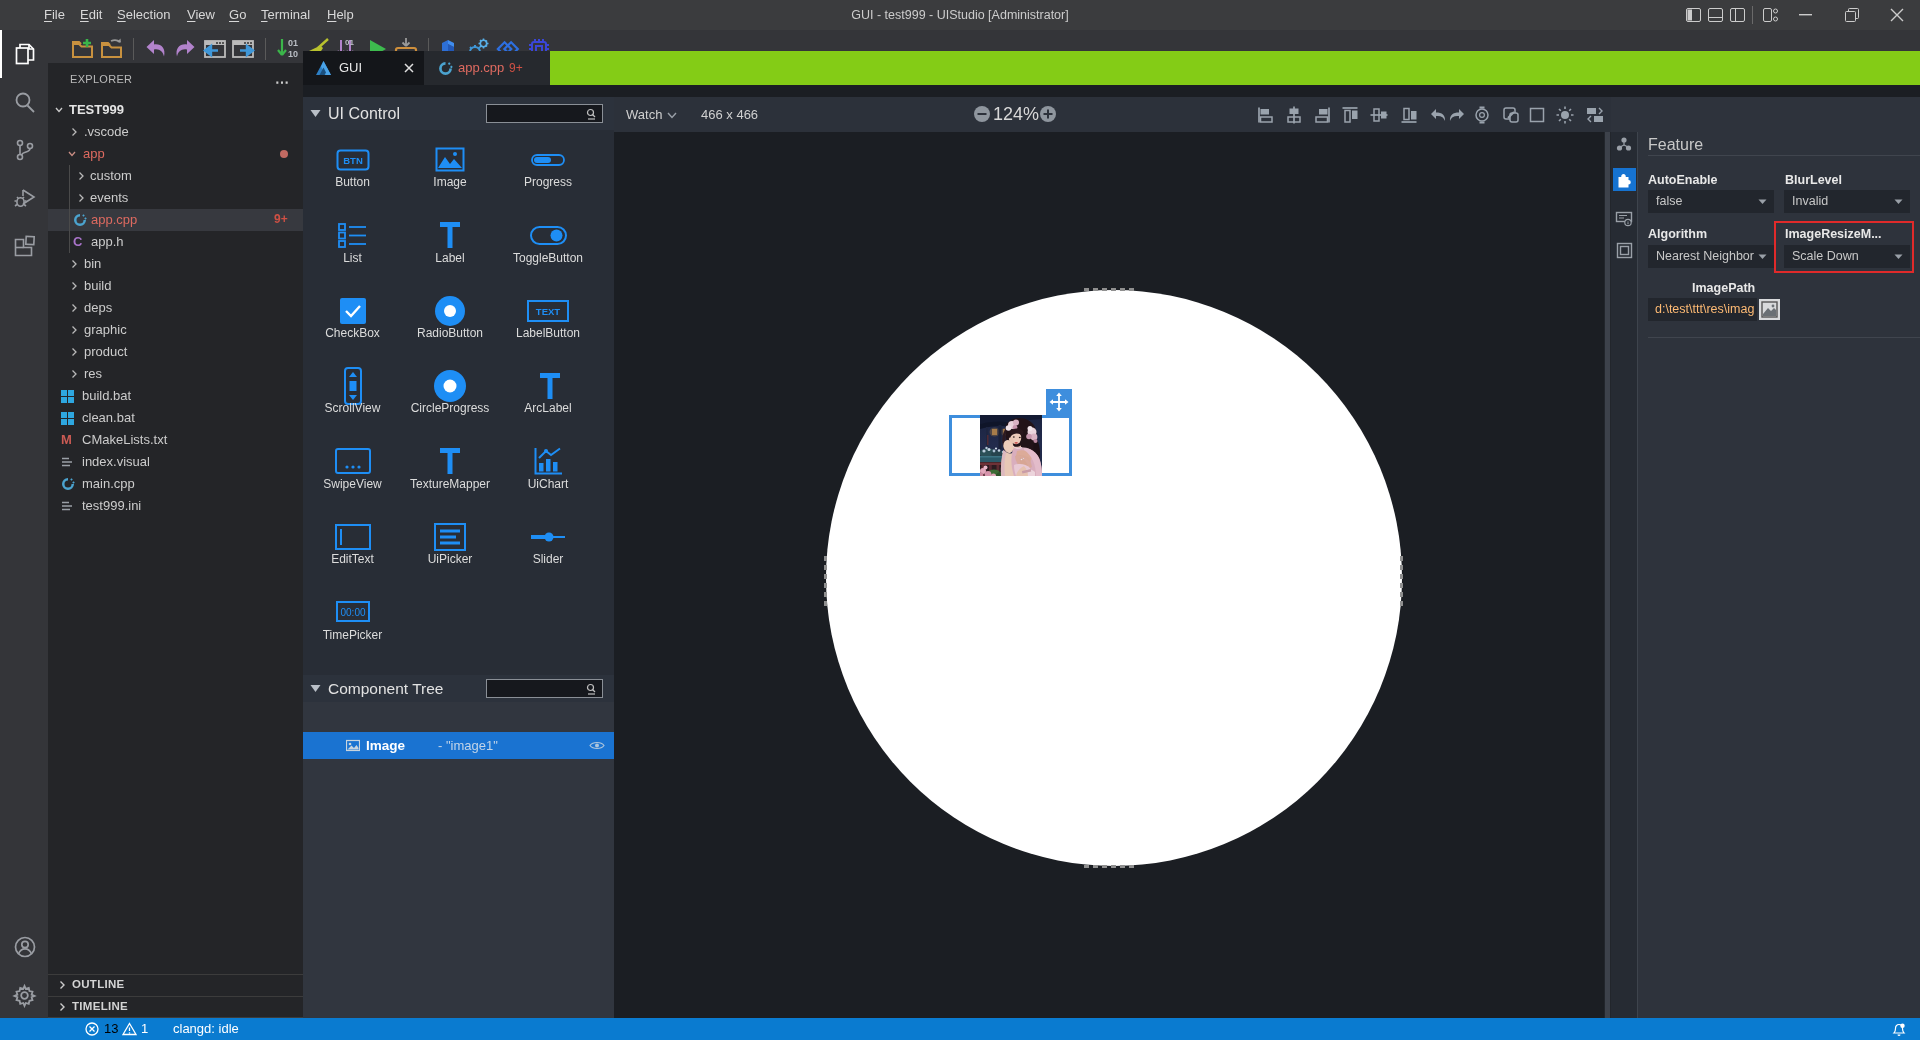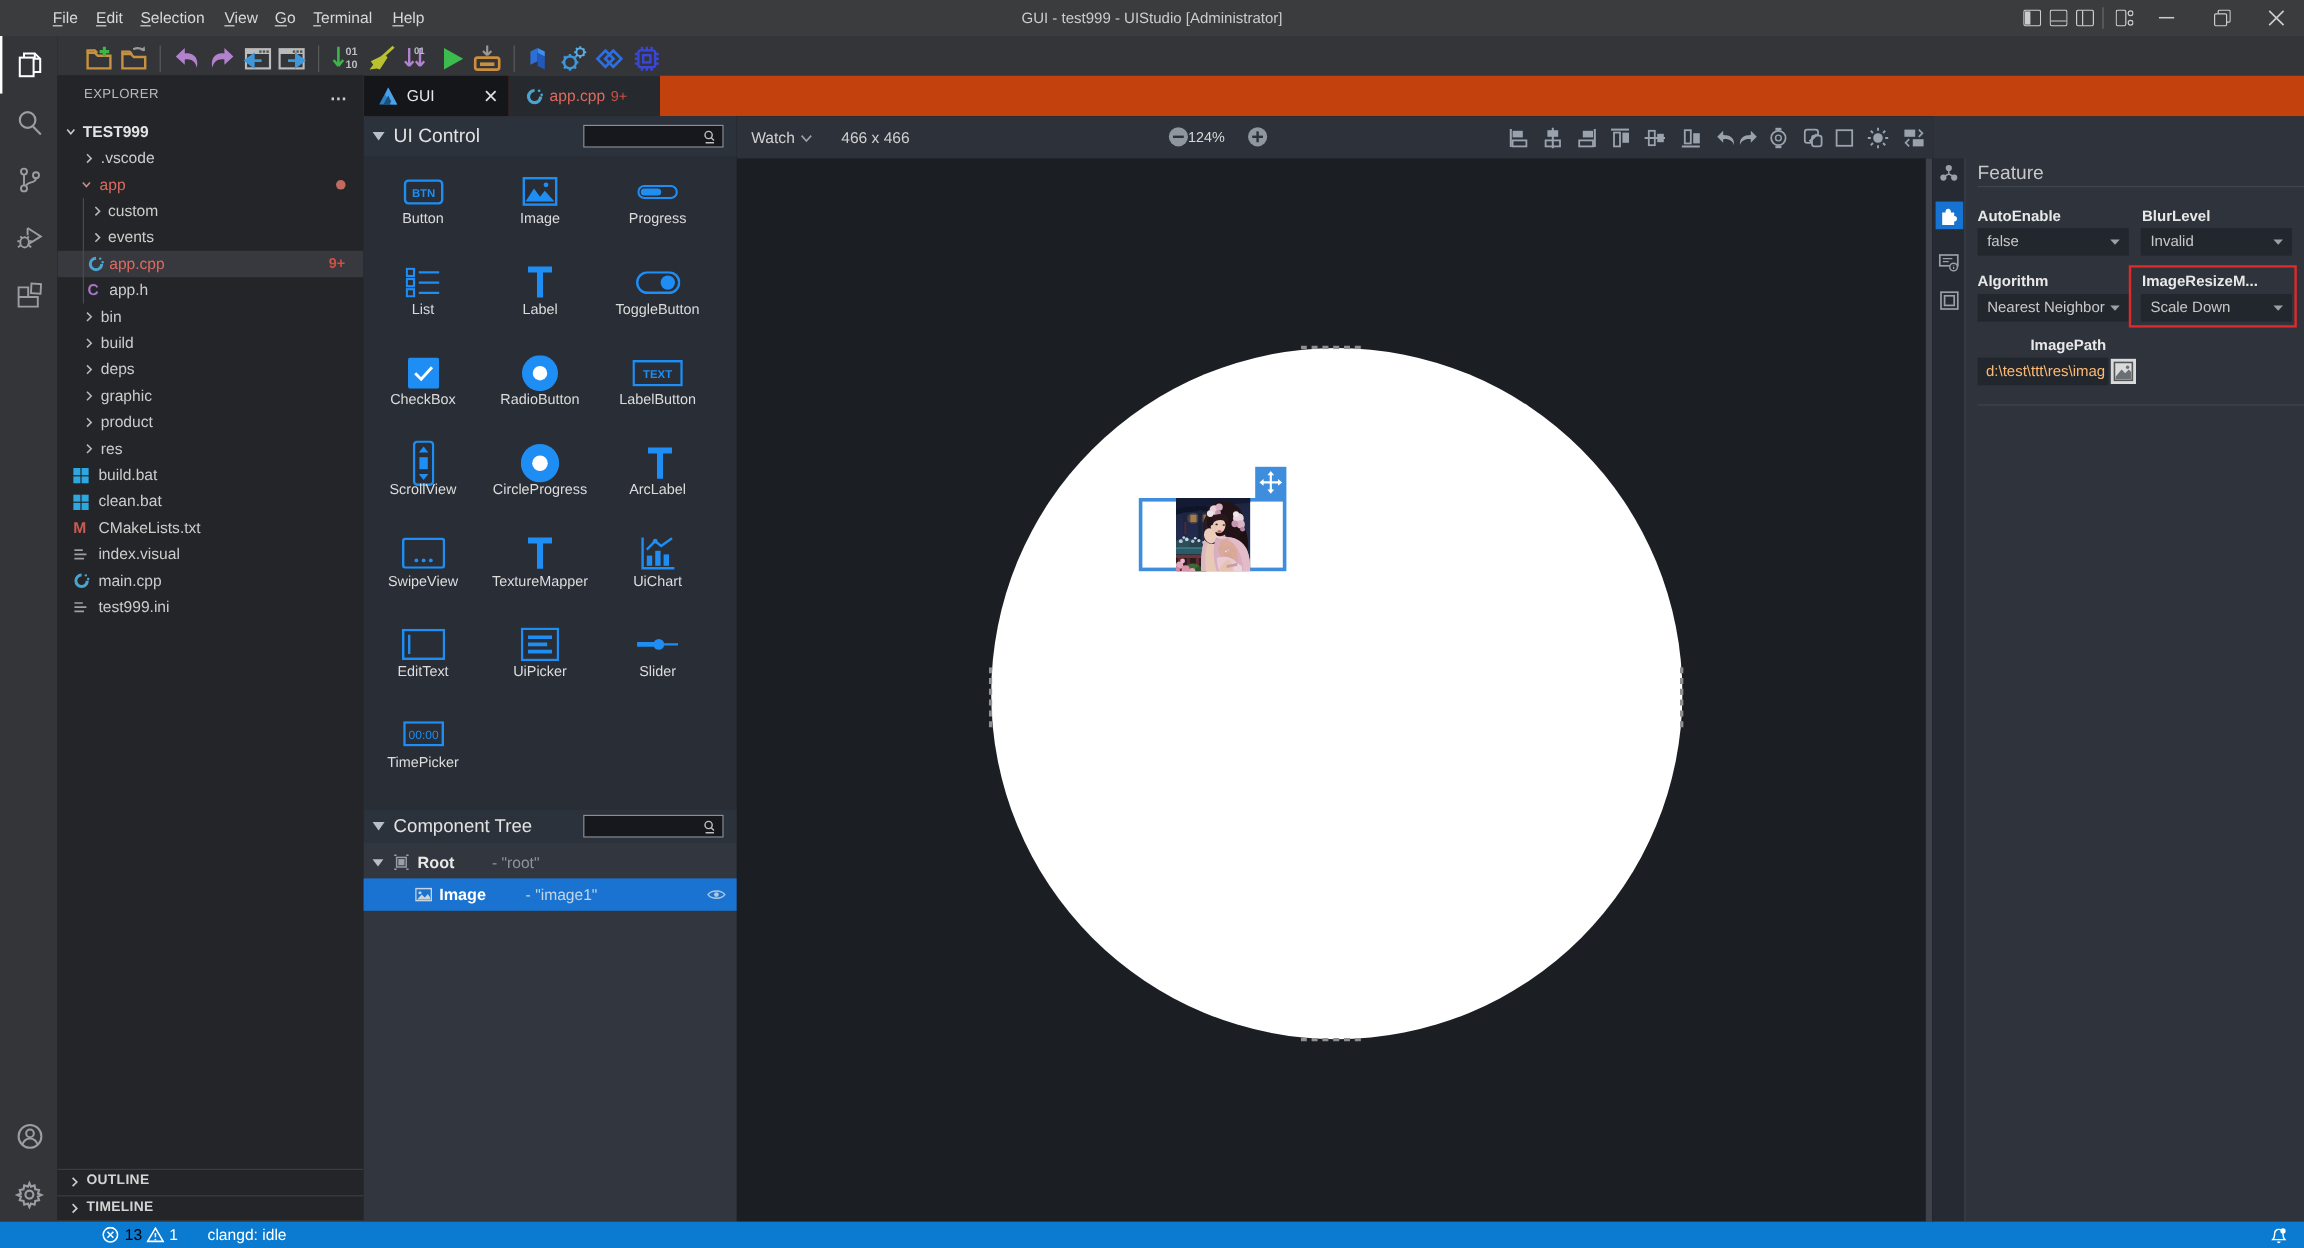--- a/index.html
+++ b/index.html
@@ -2,21 +2,21 @@
 <html><head>
 <meta charset="utf-8">
 <style>
 * { margin:0; padding:0; box-sizing:border-box; }
 html,body { width:1920px; height:1040px; overflow:hidden; background:#1b1e23; font-family:"Liberation Sans",sans-serif; }
 .abs { position:absolute; }
 #titlebar { position:absolute; left:0; top:0; width:1920px; height:30px; background:#3b3c3e; }
 #toolbar { position:absolute; left:48px; top:30px; width:1872px; height:33px; background:#343539; }
 #activitybar { position:absolute; left:0; top:30px; width:48px; height:988px; background:#343539; }
 #explorer { position:absolute; left:48px; top:63px; width:255px; height:955px; background:#242528; }
-#tabbar { position:absolute; left:303px; top:63px; width:1617px; height:34px; background:#c2410c; }
+#tabbar { position:absolute; left:303px; top:51px; width:1617px; height:34px; background:#84cc16; }
 #leftpanel { position:absolute; left:303px; top:97px; width:311px; height:921px; background:#272c34; }
 #canvas { position:absolute; left:614px; top:97px; width:997px; height:921px; background:#1b1e23; }
 #rightpanel { position:absolute; left:1611px; top:97px; width:309px; height:921px; background:#2e333c; }
 #statusbar { position:absolute; left:0; top:1018px; width:1920px; height:22px; background:#0a7bd0; }
 .menu { position:absolute; top:0; height:30px; line-height:30px; color:#d8d8d8; font-size:13px; }
 .menu u { text-decoration:underline; text-underline-offset:2px; }
 #title-center { position:absolute; top:0; left:0; width:100%; height:30px; line-height:30px; text-align:center; color:#cccccc; font-size:12.5px; }
 .sep-v { position:absolute; width:1px; background:#5a5a5a; }
 .ticon { position:absolute; top:6px; width:26px; height:26px; }
 #explorer { font-size:13px; color:#cccccc; }
@@ -511,34 +511,20 @@
     <span class="abs" style="left:25px;top:0;height:27px;line-height:27px;font-size:15.5px;color:#e2e2e2;">Component Tree</span>
     <div class="sbox" style="left:183px;top:4px;">
         <svg class="abs" style="right:4px;top:3px;" width="13" height="13" viewBox="0 0 13 13">
           <circle cx="5.5" cy="4.5" r="3" fill="none" stroke="#c0c0c0" stroke-width="1.2"></circle>
           <path d="M7.5 6.5 L10 9" stroke="#c0c0c0" stroke-width="1.2"></path>
           <path d="M3 11 h7" stroke="#c0c0c0" stroke-width="1.2"></path>
         </svg>
       </div>
   </div>
   <div class="abs" style="left:0;top:605px;width:311px;height:316px;background:#31363f;">
-    <div class="abs" style="left:0;top:3px;width:311px;height:27px;">
-      <svg class="abs" style="left:7px;top:10px;" width="10" height="8" viewBox="0 0 10 8">
-          <path d="M0.5 1 L9.5 1 L5 7 Z" fill="#b9bfc7"></path>
-        </svg>
-      <svg class="abs" style="left:25px;top:7px;" width="13" height="13" viewBox="0 0 13 13">
-          <g stroke="#9aa0a8" fill="none" stroke-width="1.2">
-            <rect x="2.5" y="2.5" width="8" height="8"></rect>
-            <rect x="4.5" y="4.5" width="4" height="4" fill="#9aa0a8"></rect>
-            <path d="M0.5 0.5 h2 M10.5 0.5 h2 M0.5 12.5 h2 M10.5 12.5 h2" stroke-width="1.6"></path>
-          </g>
-        </svg>
-      <span class="abs" style="left:45px;top:0;height:27px;line-height:27px;font-size:13.5px;font-weight:bold;color:#e8e8e8;">Root</span>
-      <span class="abs" style="left:107px;top:0;height:27px;line-height:27px;font-size:13px;color:#8f949b;">- "root"</span>
-    </div>
     <div class="abs" style="left:0;top:30px;width:311px;height:27px;background:#1a73d1;">
       <svg class="abs" style="left:43px;top:7px;" width="14" height="13" viewBox="0 0 14 13">
           <rect x="0.5" y="1.5" width="13" height="10" fill="none" stroke="#c8d4de" stroke-width="1.2"></rect>
           <circle cx="4" cy="5" r="1.3" fill="#c8d4de"></circle>
           <path d="M1.5 10.5 L5.5 6.5 L8 9 L10.5 6 L12.5 9 V10.5 Z" fill="#c8d4de"></path>
         </svg>
       <span class="abs" style="left:63px;top:0;height:27px;line-height:27px;font-size:13.5px;font-weight:bold;color:#ffffff;">Image</span>
       <span class="abs" style="left:135px;top:0;height:27px;line-height:27px;font-size:13px;color:#c2d4e8;">- "image1"</span>
       <svg class="abs" style="left:286px;top:8px;" width="16" height="11" viewBox="0 0 16 11">
           <path d="M1 5.5 C4 1.5 12 1.5 15 5.5 C12 9.5 4 9.5 1 5.5 Z" fill="none" stroke="#aec6dd" stroke-width="1.2"></path>
@@ -551,21 +537,21 @@
   <div class="abs" style="left:0;top:0;width:997px;height:35px;background:#2c313a;">
     <span class="abs" style="left:12px;top:0;height:35px;line-height:35px;font-size:13px;color:#d0d0d0;">Watch</span>
     <svg class="abs" style="left:53px;top:15px;" width="10" height="7" viewBox="0 0 10 7">
         <path d="M1 1 L5 5.5 L9 1" fill="none" stroke="#9aa0a8" stroke-width="1.4"></path>
       </svg>
     <span class="abs" style="left:87px;top:0;height:35px;line-height:35px;font-size:13px;color:#d0d0d0;">466 x 466</span>
     <svg class="abs" style="left:359px;top:8px;" width="18" height="18" viewBox="0 0 18 18">
         <circle cx="9" cy="9" r="8" fill="#8f969e"></circle>
         <rect x="4.5" y="8" width="9" height="2" fill="#2c313a"></rect>
       </svg>
-    <span class="abs" style="left:376px;top:0;width:52px;height:35px;line-height:35px;font-size:12px;color:#d8d8d8;">124%</span>
+    <span class="abs" style="left:376px;top:0;width:52px;text-align:center;height:35px;line-height:35px;font-size:18px;color:#d8d8d8;">124%</span>
     <svg class="abs" style="left:425px;top:8px;" width="18" height="18" viewBox="0 0 18 18">
         <circle cx="9" cy="9" r="8" fill="#8f969e"></circle>
         <rect x="4.5" y="8" width="9" height="2" fill="#2c313a"></rect>
         <rect x="8" y="4.5" width="2" height="9" fill="#2c313a"></rect>
       </svg>
     <g id="ctb-icons"></g>
     <svg class="abs" style="left:642px;top:8px;" width="20" height="20" viewBox="0 0 20 20">
         <path d="M3 2.5 V17.5" stroke="#9aa3ad" stroke-width="1.7"></path>
         <rect x="4.5" y="4" width="8.5" height="5.5" fill="#9aa3ad"></rect>
         <rect x="4.5" y="12" width="11.5" height="5" fill="none" stroke="#9aa3ad" stroke-width="1.5"></rect>

